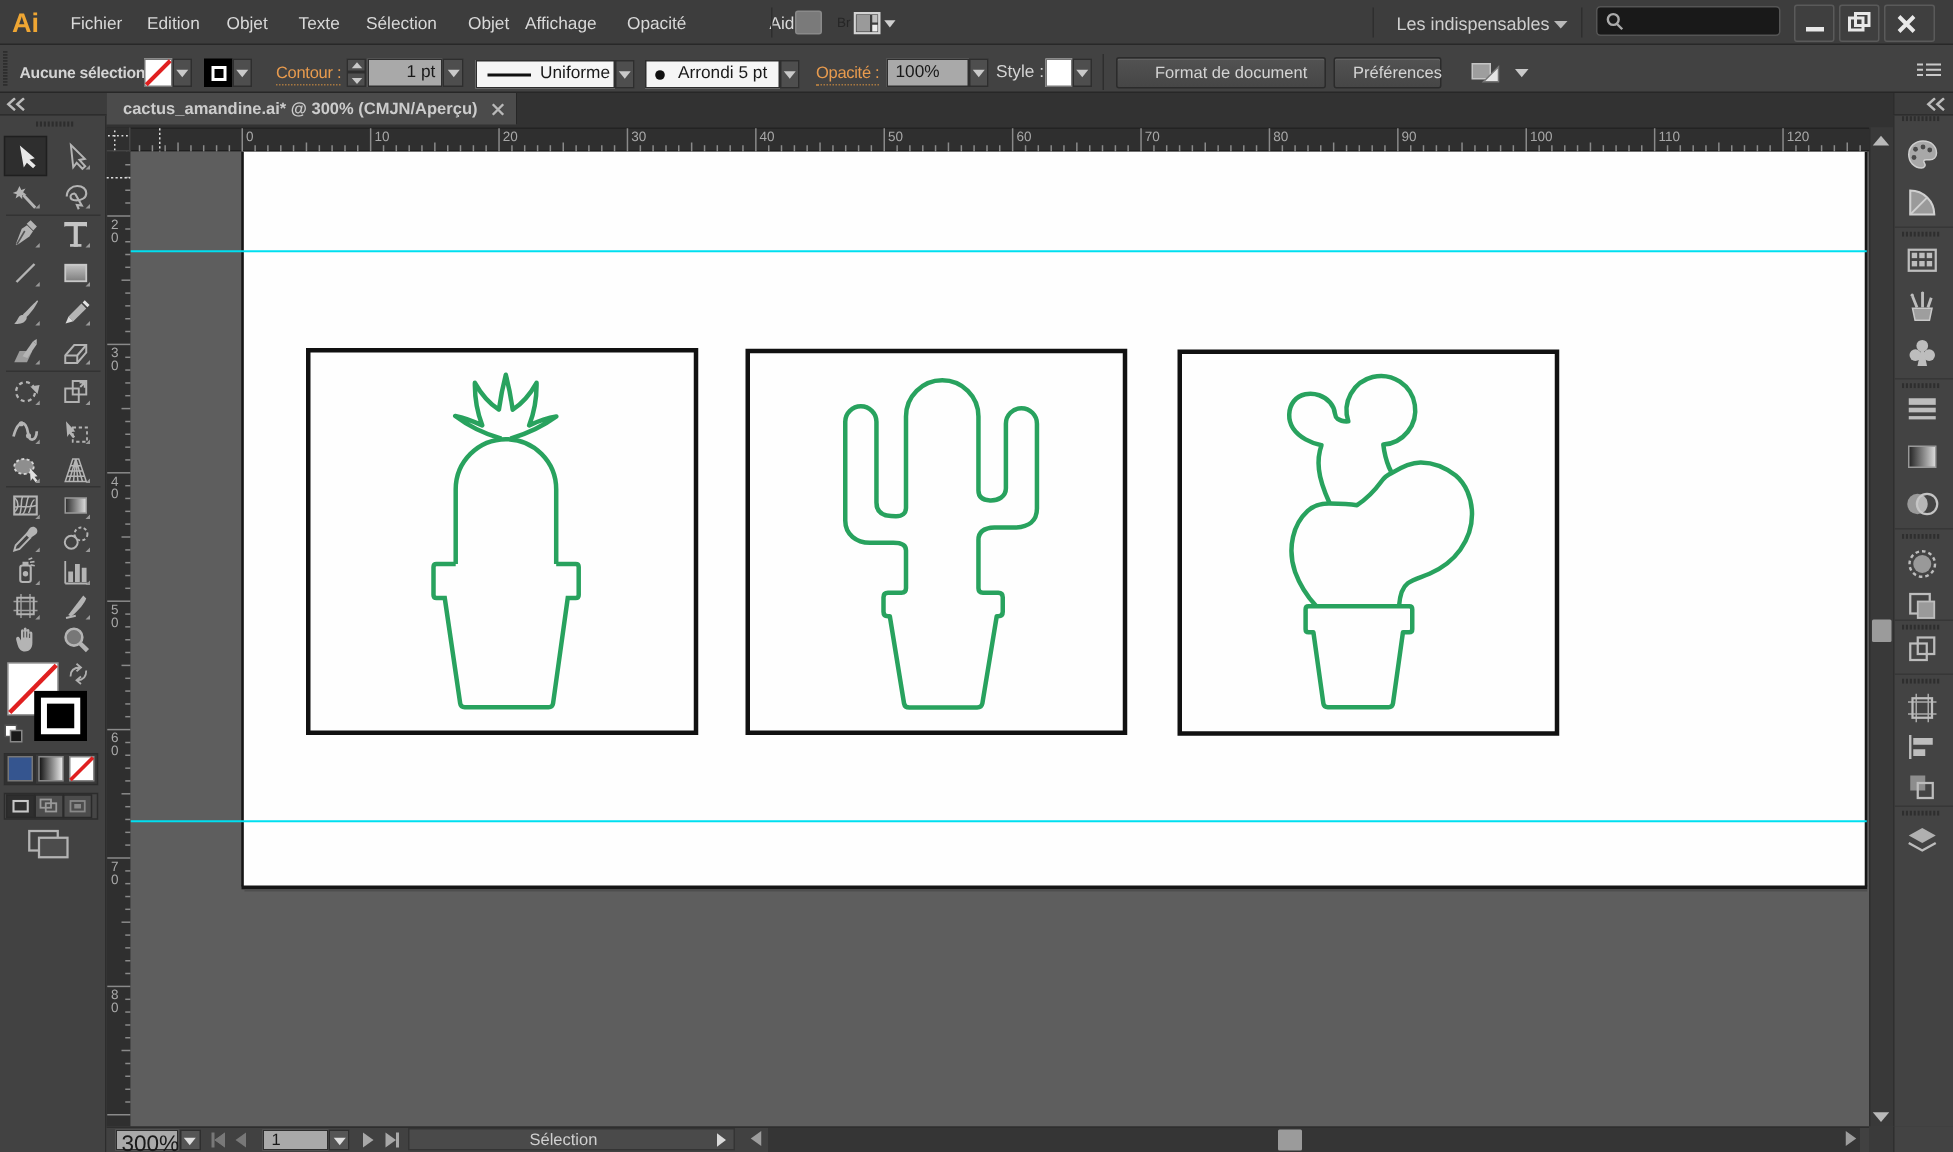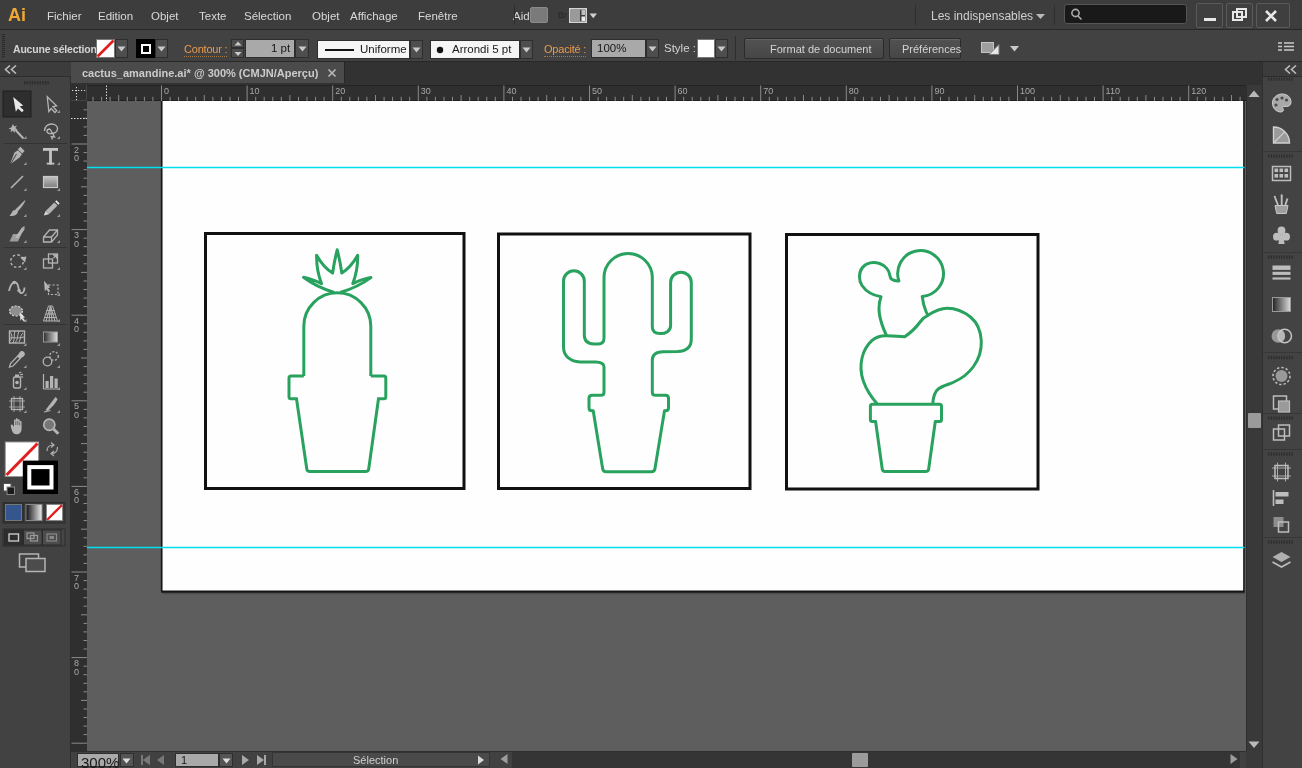--- a/index.html
+++ b/index.html
@@ -9,21 +9,21 @@
 
 <div class="abs" style="left:0px;top:0px;width:1302px;height:30px;background:#3d3d3d;border-bottom:1px solid #282828;"></div>
 <div class="t" style="left:8px;top:5px;font-size:18px;color:#efa633;font-weight:bold;">Ai</div>
 <div class="t" style="left:47px;top:9.5px;font-size:11.5px;color:#d9d9d9;font-weight:normal;">Fichier</div>
 <div class="t" style="left:98px;top:9.5px;font-size:11.5px;color:#d9d9d9;font-weight:normal;">Edition</div>
 <div class="t" style="left:151px;top:9.5px;font-size:11.5px;color:#d9d9d9;font-weight:normal;">Objet</div>
 <div class="t" style="left:199px;top:9.5px;font-size:11.5px;color:#d9d9d9;font-weight:normal;">Texte</div>
 <div class="t" style="left:244px;top:9.5px;font-size:11.5px;color:#d9d9d9;font-weight:normal;">Sélection</div>
 <div class="t" style="left:312px;top:9.5px;font-size:11.5px;color:#d9d9d9;font-weight:normal;">Objet</div>
 <div class="t" style="left:350px;top:9.5px;font-size:11.5px;color:#d9d9d9;font-weight:normal;">Affichage</div>
-<div class="t" style="left:418px;top:9.5px;font-size:11.5px;color:#d9d9d9;font-weight:normal;">Fenêtre</div>
+<div class="t" style="left:418px;top:9.5px;font-size:11.5px;color:#d9d9d9;font-weight:normal;">Opacité</div>
 <div class="t" style="left:470px;top:9.5px;font-size:11.5px;color:#d9d9d9;font-weight:normal;margin-left:43px;">Aide</div>
 <div class="abs" style="left:514px;top:5px;width:1px;height:20px;background:#2e2e2e;"></div>
 <div class="abs" style="left:529.5px;top:7px;width:18px;height:16px;background:#7a7a7a;border-radius:2px;border:1px solid #8a8a8a;"></div>
 <div class="t" style="left:533px;top:9.5px;font-size:9px;color:#262626;font-weight:normal;padding-left:25px;">Br</div>
 <svg class="abs" style="left:569px;top:8px" width="30" height="15" viewBox="0 0 30 15">
 <rect x="0.8" y="0.8" width="16.4" height="13.4" fill="none" stroke="#d4d4d4" stroke-width="1.6"></rect>
 <rect x="2" y="2" width="9" height="11" fill="#9a9a9a"></rect>
 <rect x="12.5" y="2" width="3.5" height="5" fill="#c0c0c0"></rect>
 <rect x="12.5" y="8.5" width="3.5" height="4.5" fill="#ededed"></rect>
 <path d="M20.5 5.5 l7.5 0 l-3.75 4.8 z" fill="#cfcfcf"></path>

